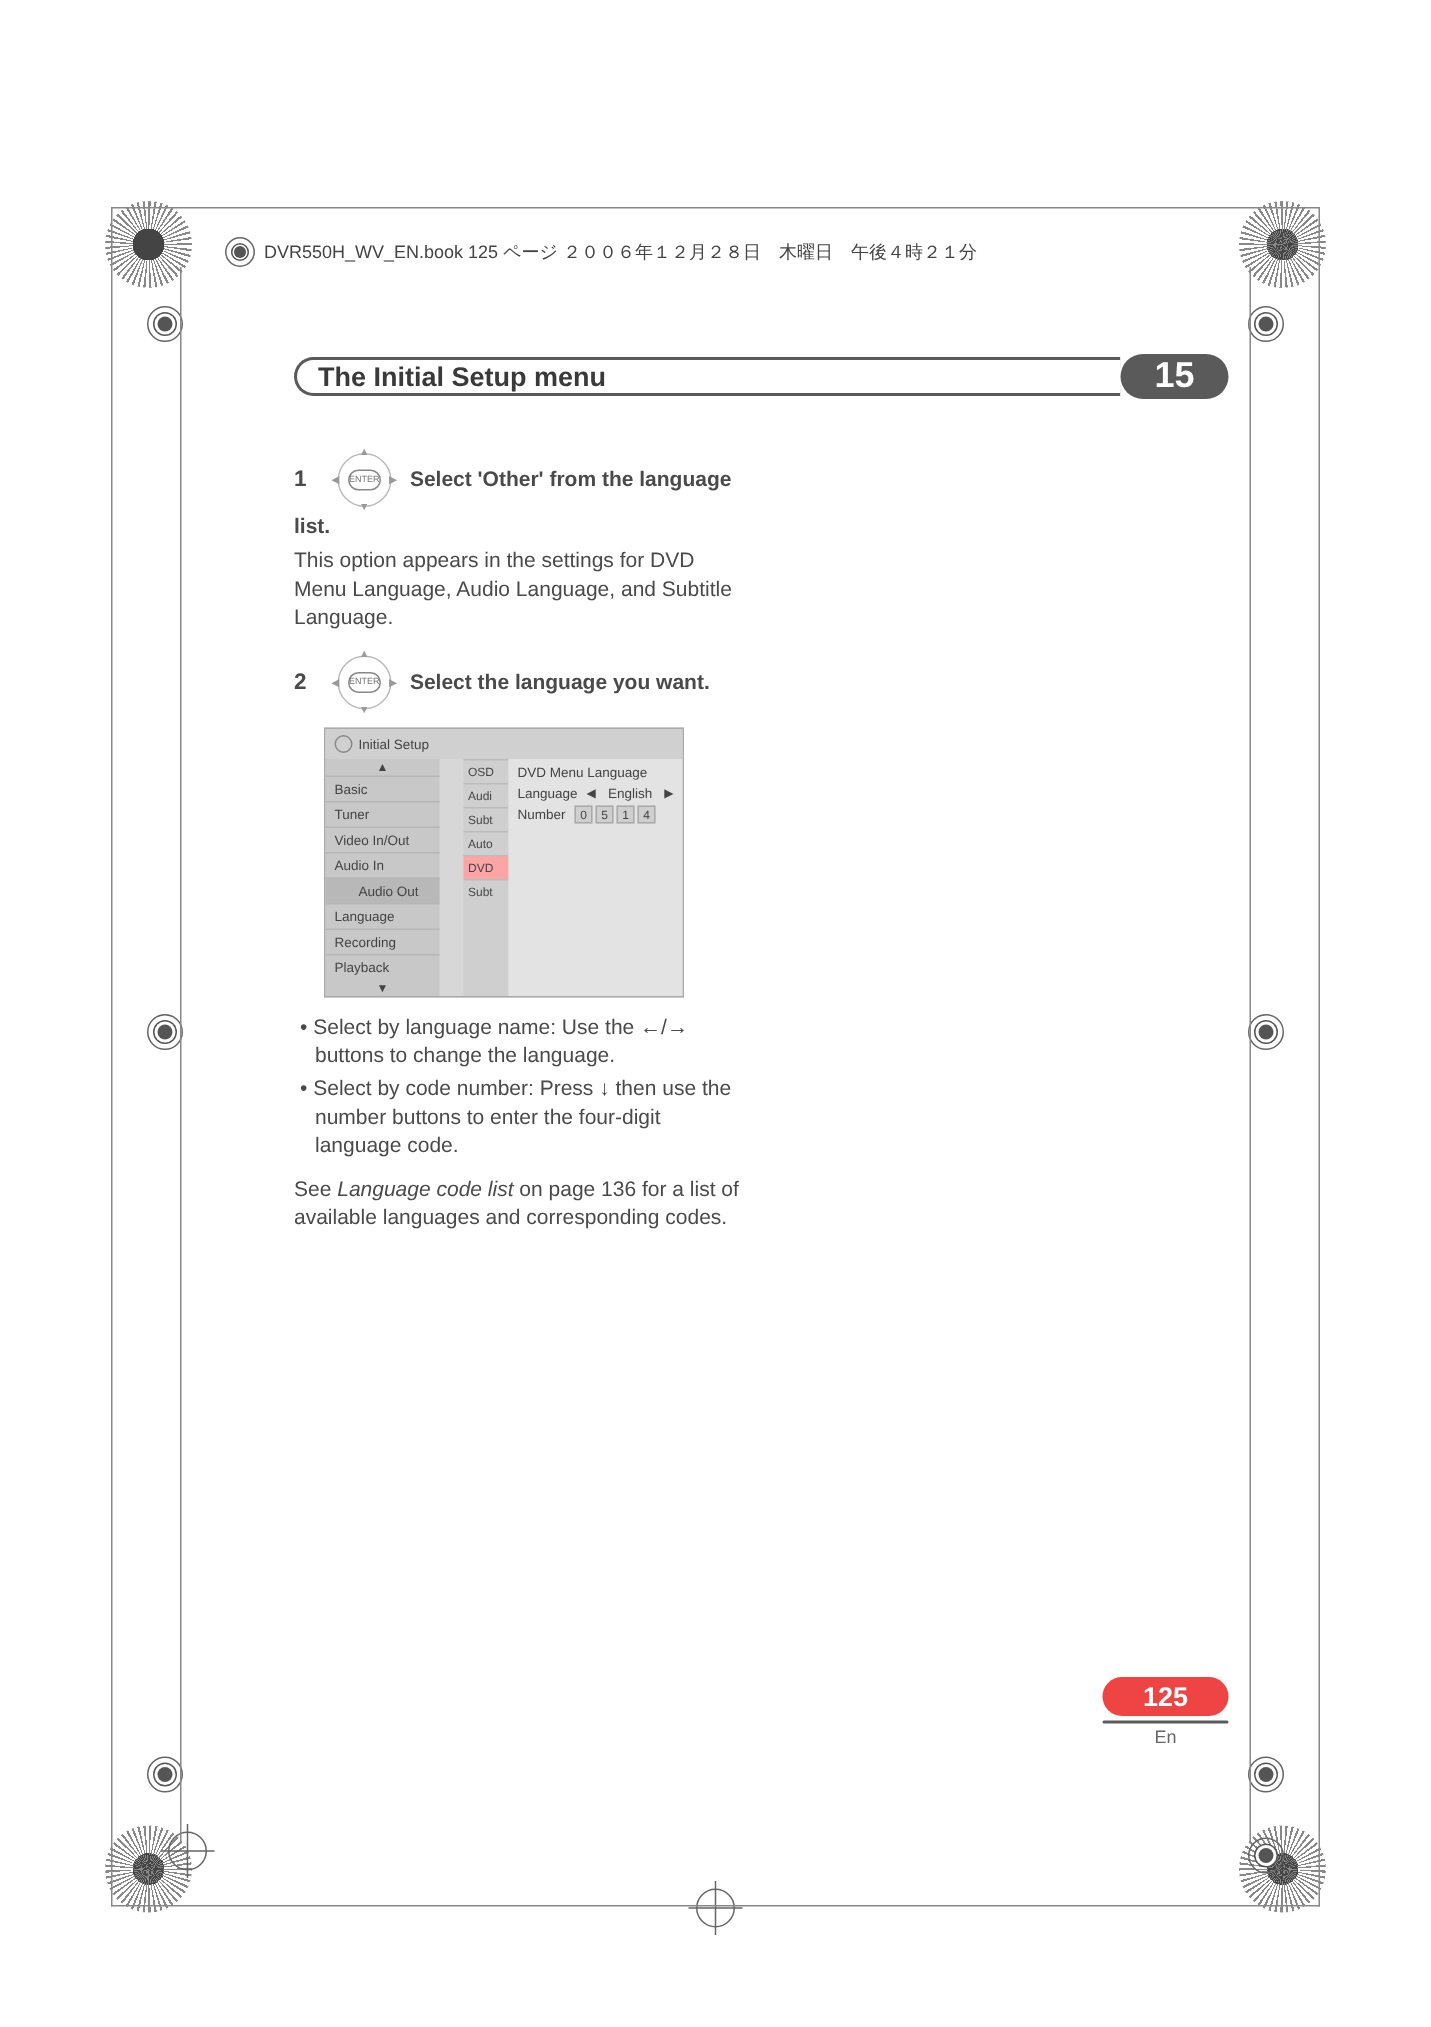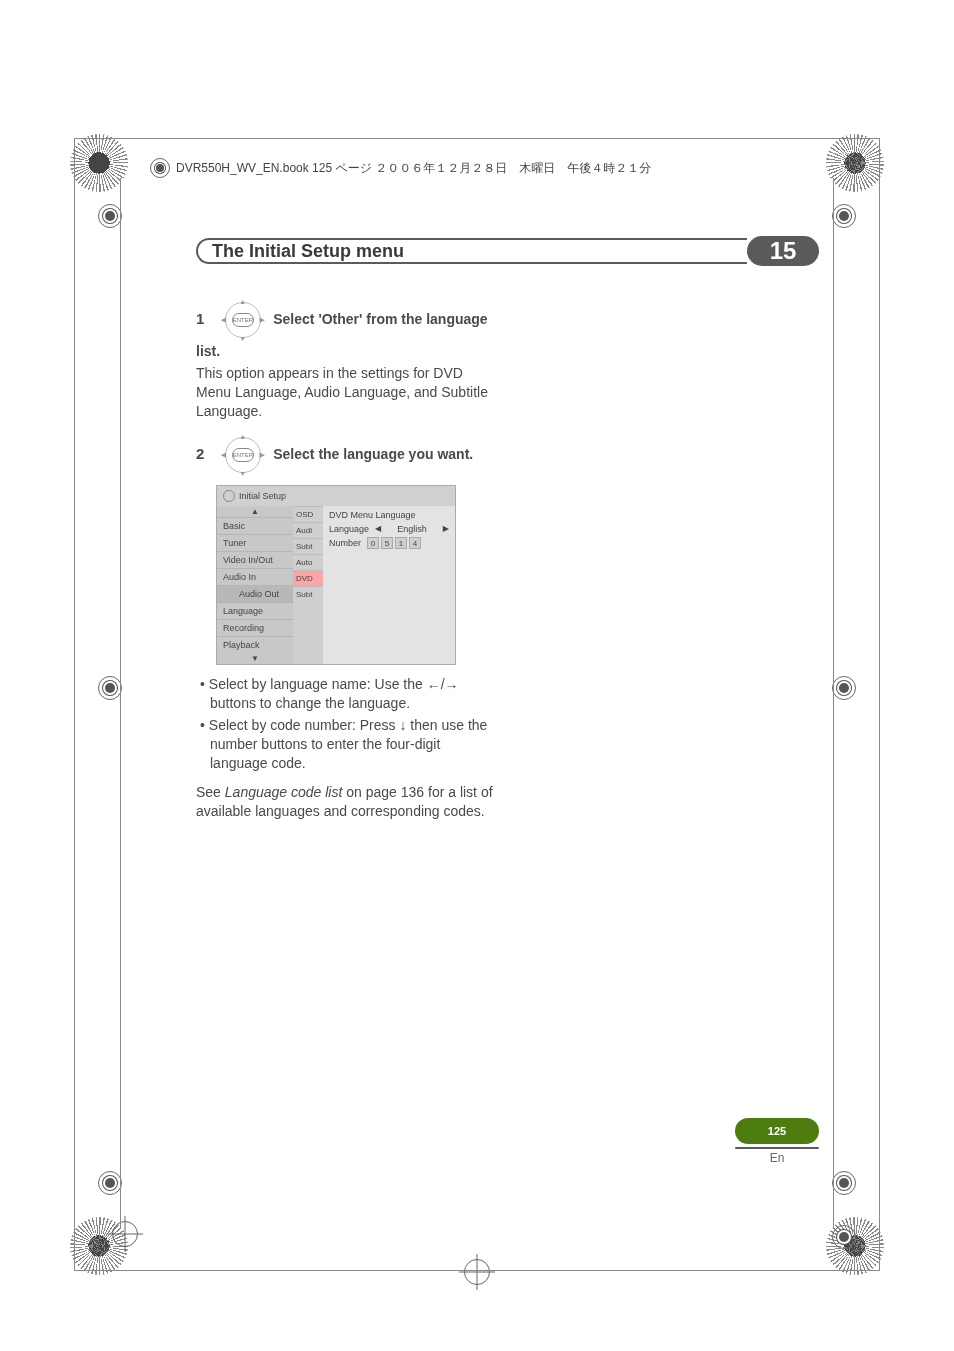--- a/index.html
+++ b/index.html
@@ -122,39 +122,39 @@
       width:240px; border:1px solid #aaa; background:#d7d7d7;
       font-size:9px; color:#444; margin:8px 0 10px 20px;
     }
     .osd .titlebar { padding:4px 6px; display:flex; align-items:center; gap:4px; background:#d0d0d0;}
     .osd .titlebar .gear{ width:12px; height:12px; border:1px solid #888; border-radius:50%; position:relative;}
     .osd .body { display:flex; }
     .osd .leftcol { width:76px; background:#c8c8c8;}
     .osd .leftcol .row{ padding:3px 6px; border-top:1px solid #b5b5b5;}
     .osd .leftcol .row.sel{ background:#b8b8b8;padding-left:22px;}
     .osd .leftcol .tri-up, .osd .leftcol .tri-down{ text-align:center; font-size:8px; padding:1px 0;}
-    .osd .midcol { width:30px; background:#cfcfcf;}
+    .osd .midcol { width:30px; background:#cfcfcf;margin-left:16px;}
     .osd .midcol .row{ padding:3px 3px; border-top:1px solid #bcbcbc; font-size:8px;}
     .osd .midcol .row.hl{ background:#fca5a5;}
     .osd .rightcol { flex:1; background:#e3e3e3; padding:4px 6px;}
     .osd .rightcol .hdr{ font-size:9px; margin-bottom:4px;}
     .osd .rightcol .line{ display:flex; align-items:center; gap:6px; margin:3px 0;}
     .osd .rightcol .tri{ font-size:8px;}
     .osd .rightcol .digits span{
       display:inline-block; width:12px; height:12px; background:#cfcfcf; border:1px solid #aaa;
       text-align:center; line-height:12px; font-size:8px; margin-right:2px;
     }
 
     .page-badge {
       position:absolute; right:135px; bottom:186px;
       width:84px;
     }
     .page-badge .pill {
-      height:26px; background:#4d7c0f; border-radius:14px;
-      color:#fff; font-weight:bold; font-size:11px;
+      height:26px; background:#ef4444; border-radius:14px;
+      color:#fff; font-weight:bold; font-size:18px;
       display:flex; align-items:center; justify-content:center;text-align:center;
     }
     .page-badge .bar{
       height:2px; background:#5a5a5a; margin-top:3px; border-radius:2px;
     }
     .page-badge .lang{ text-align:center; font-size:12px; color:#666; margin-top:2px;}
 
     .arrow-glyph { font-family: Arial; }
   </style>
 </head>

